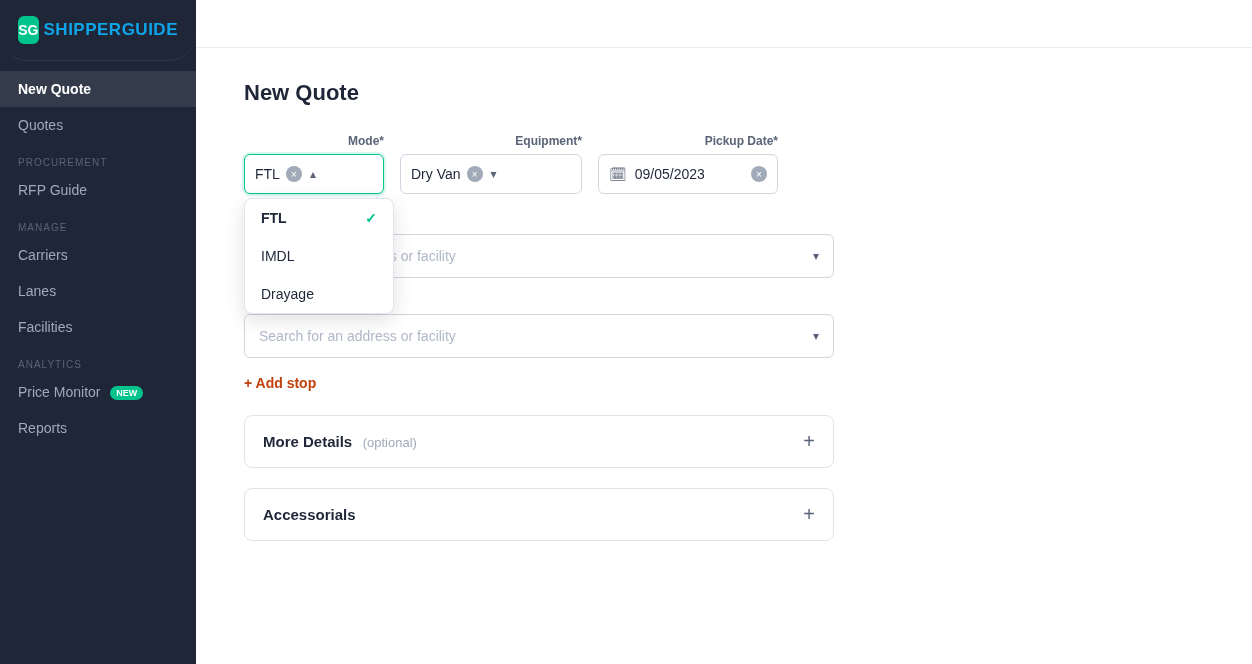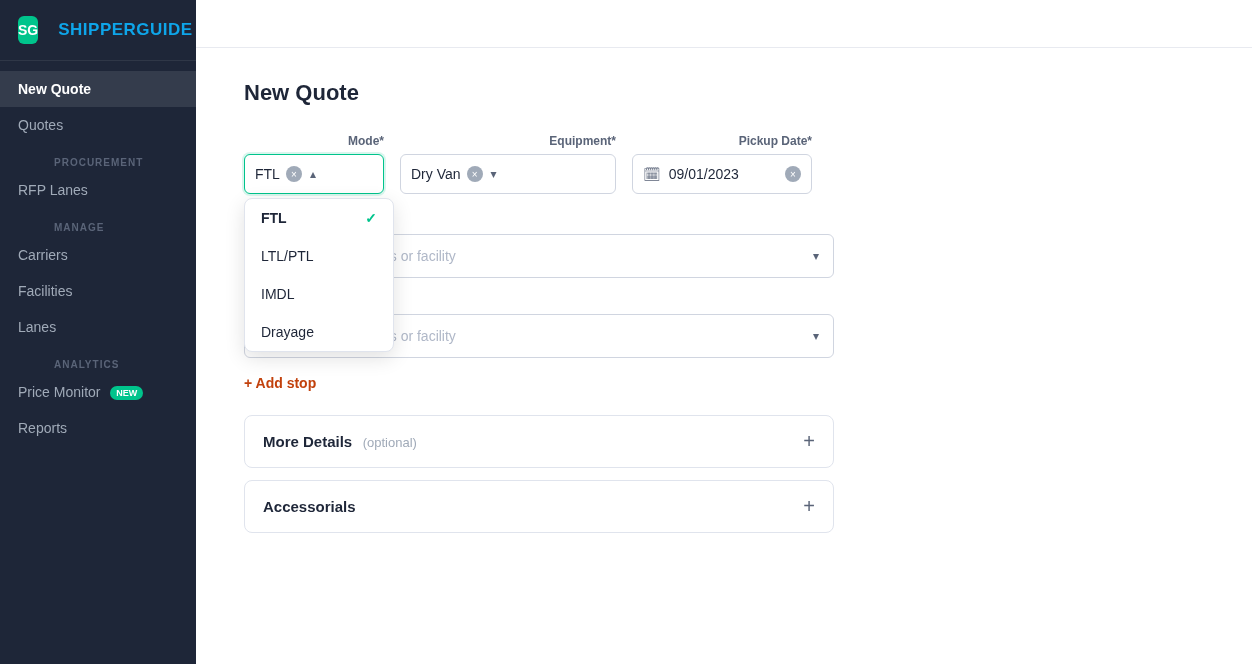--- a/index.html
+++ b/index.html
@@ -12,22 +12,23 @@
       background: #1e2638;
       color: #fff;
       display: flex;
       flex-direction: column;
       height: 664px;
     }
     .sidebar-logo {
       padding: 16px 18px;
       display: flex;
       align-items: center;
-      gap: 20px;
+      gap: 5px;
       border-bottom: 1px solid rgba(255,255,255,0.08);
+      border-radius: 27px;
     }
     .logo-icon {
       width: 28px;
       height: 28px;
       background: #00c48c;
       border-radius: 6px;
       display: flex;
       align-items: center;
       justify-content: center;
       color: #fff;
@@ -49,25 +50,24 @@
       font-size: 14px;
       color: #a0aab8;
       cursor: pointer;
       border-radius: 0;
       transition: background 0.15s;
     }
     .nav-item.active { background: rgba(255,255,255,0.1); color: #fff; font-weight: 600; }
     .nav-section-label {
       padding: 14px 18px 4px;
       font-size: 10px;
-      font-weight: 700;
+      font-weight: 400;
       color: #5a6478;
       text-transform: uppercase;
       letter-spacing: 1px;
-      margin-left: 36px;
     }
     .badge-new {
       display: inline-block;
       background: #00c48c;
       color: #fff;
       font-size: 9px;
       font-weight: 700;
       border-radius: 10px;
       padding: 2px 6px;
       margin-left: 6px;
@@ -152,21 +152,21 @@
       justify-content: center;
       cursor: pointer;
       flex-shrink: 0;
     }
     .chevron-icon {
       color: #5a6478;
       font-size: 12px;
       margin-left: 2px;
     }
     .mode-select { width: 140px; }
-    .equipment-select { width: 216px; }
+    .equipment-select { width: 182px; }
 
     
     .date-field {
       display: flex;
       align-items: center;
       border: 1px solid #d0d5e0;
       border-radius: 6px;
       background: #fff;
       padding: 0 10px;
       height: 40px;
@@ -237,21 +237,21 @@
       cursor: pointer;
       margin-bottom: 24px;
       display: inline-block;
     }
 
     
     .expand-section {
       border: 1px solid #e0e4ed;
       border-radius: 8px;
       padding: 14px 18px;
-      margin-bottom: 12px;
+      margin-bottom: 20px;
       display: flex;
       align-items: center;
       justify-content: space-between;
       cursor: pointer;
       background: #fff;
       width: 590px;
     }
     .expand-label {
       font-size: 15px;
       font-weight: 600;
@@ -281,32 +281,32 @@
 
     <div class="nav-item active">
       <span>New Quote</span>
     </div>
     <div class="nav-item">
       <span>Quotes</span>
     </div>
 
     <div class="nav-section-label">PROCUREMENT</div>
     <div class="nav-item">
-      <span>RFP Lanes</span>
+      <span>RFP Guide</span>
     </div>
 
     <div class="nav-section-label">MANAGE</div>
     <div class="nav-item">
       <span>Carriers</span>
     </div>
     <div class="nav-item">
+      <span>Lanes</span>
+    </div>
+    <div class="nav-item">
       <span>Facilities</span>
-    </div>
-    <div class="nav-item">
-      <span>Lanes</span>
     </div>
 
     <div class="nav-section-label">ANALYTICS</div>
     <div class="nav-item">
       <span>Price Monitor</span>
       <span class="badge-new">NEW</span>
     </div>
     <div class="nav-item">
       <span>Reports</span>
     </div>
@@ -326,23 +326,20 @@
         <div class="select-field mode-select open">
           <span class="select-value">FTL</span>
           <span class="clear-btn">×</span>
           <span class="chevron-icon">▴</span>
         </div>
 
         <div class="dropdown-menu">
           <div class="dropdown-item selected">
             <span>FTL</span>
             <span class="check-icon">✓</span>
-          </div>
-          <div class="dropdown-item">
-            <span>LTL/PTL</span>
           </div>
           <div class="dropdown-item">
             <span>IMDL</span>
           </div>
           <div class="dropdown-item">
             <span>Drayage</span>
           </div>
         </div>
       </div>
 
@@ -352,21 +349,21 @@
           <span class="select-value">Dry Van</span>
           <span class="clear-btn">×</span>
           <span class="chevron-icon">▾</span>
         </div>
       </div>
 
       <div class="form-group">
         <label class="form-label">Pickup Date*</label>
         <div class="date-field">
           <span class="date-icon">🗓</span>
-          <span class="date-value">09/01/2023</span>
+          <span class="date-value">09/05/2023</span>
           <span class="clear-btn" style="margin-left:auto;">×</span>
         </div>
       </div>
     </div>
 
     
     <div class="location-row">
       <div class="section-label">P</div>
       <div class="location-field">
         <span class="location-placeholder">Search for an address or facility</span>

